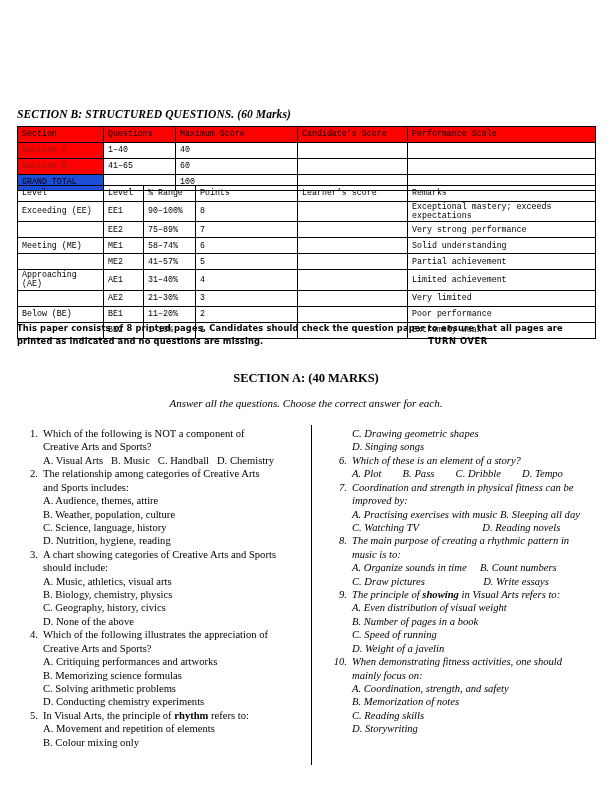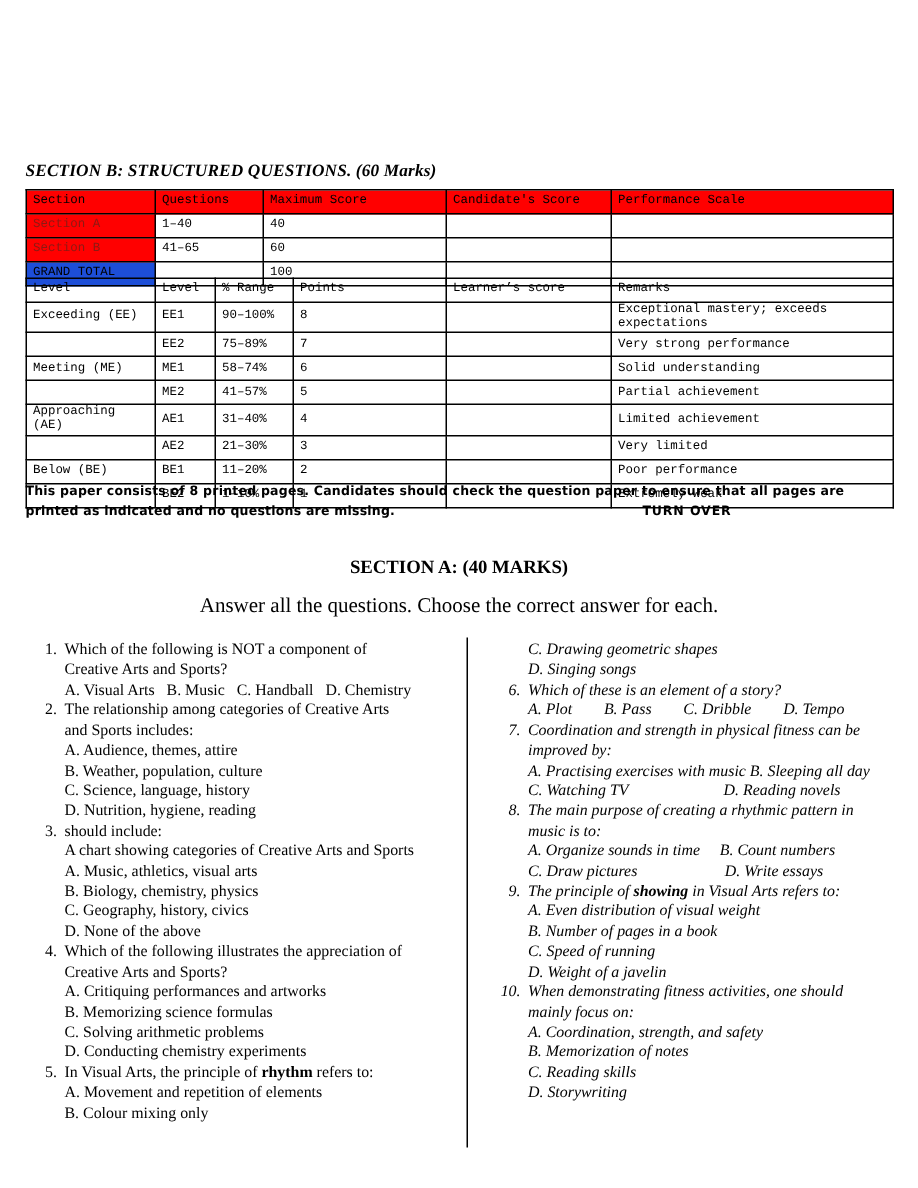--- a/index.html
+++ b/index.html
@@ -108,21 +108,22 @@
     top: 371px;
     text-align: center;
     font-size: 12.5px;
     font-weight: bold;
   }
   .section-a-instr {
     position: absolute;
     left: 0; right: 0;
     top: 397px;
     text-align: center;
-    font-size: 14px;
+    font-size: 11px;
+    font-style: italic;
   }
 
   
   .qcols {
     position: absolute;
     left: 0;
     top: 427px;
     width: 612px;
     height: 340px;
   }
@@ -316,22 +317,22 @@
           <span class="qnum">2.</span>
           <span class="qstem">The relationship among categories of Creative Arts</span>
           <span class="qstem">and Sports includes:</span>
           <span class="qopt opt-inline">A. Audience, themes, attire</span>
           <span class="qopt opt-inline">B. Weather, population, culture</span>
           <span class="qopt opt-inline">C. Science, language, history</span>
           <span class="qopt opt-inline">D. Nutrition, hygiene, reading</span>
         </div>
         <div class="qitem">
           <span class="qnum">3.</span>
+          <span class="qstem">A chart showing categories of Creative Arts and Sports</span>
           <span class="qstem">should include:</span>
-          <span class="qstem">A chart showing categories of Creative Arts and Sports</span>
           <span class="qopt opt-inline">A. Music, athletics, visual arts</span>
           <span class="qopt opt-inline">B. Biology, chemistry, physics</span>
           <span class="qopt opt-inline">C. Geography, history, civics</span>
           <span class="qopt opt-inline">D. None of the above</span>
         </div>
         <div class="qitem">
           <span class="qnum">4.</span>
           <span class="qstem">Which of the following illustrates the appreciation of</span>
           <span class="qstem">Creative Arts and Sports?</span>
           <span class="qopt opt-inline">A. Critiquing performances and artworks</span>

